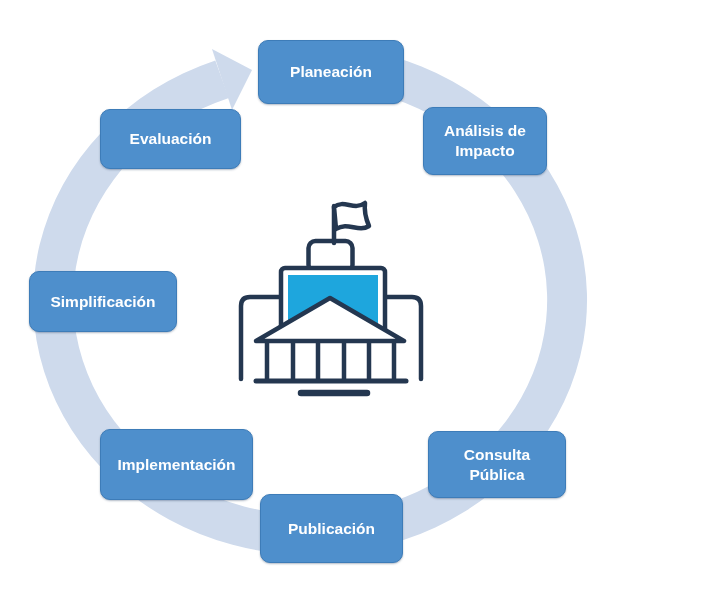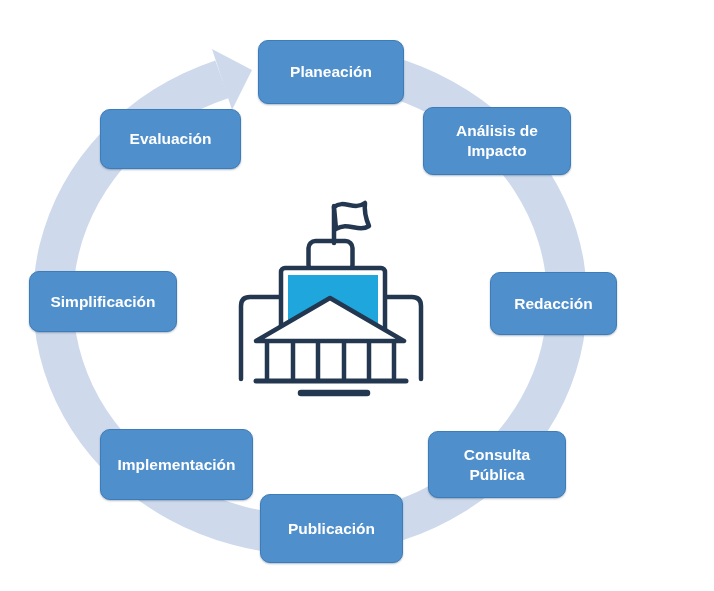--- a/index.html
+++ b/index.html
@@ -9,21 +9,21 @@
   }
   .ring-svg{position:absolute;left:0;top:0;}
   .stage{
     position:absolute;display:flex;align-items:center;justify-content:center;
     text-align:center;background:#4E8FCC;border:1.5px solid #3D7CB8;
     border-radius:10px;color:#ffffff;font-weight:bold;font-size:15.5px;
     line-height:1.28;box-sizing:border-box;padding:4px 6px;
     box-shadow:0 1px 2px rgba(32,56,91,0.35);
   }
   .stage-planeacion     {left:258px;top:40px; width:146px;height:64px;text-align:center;}
-  .stage-analisis       {left:423px;top:107px;width:148px;height:68px;}
+  .stage-analisis       {left:423px;top:107px;width:124px;height:68px;}
   .stage-redaccion      {left:490px;top:272px;width:127px;height:63px;}
   .stage-consulta       {left:428px;top:431px;width:138px;height:67px;padding:4px 14px;}
   .stage-publicacion    {left:260px;top:494px;width:143px;height:69px;}
   .stage-implementacion {left:100px;top:429px;width:153px;height:71px;}
   .stage-simplificacion {left:29px; top:271px;width:148px;height:61px;justify-content:center;}
   .stage-evaluacion     {left:100px;top:109px;width:141px;height:60px;}
 </style>
 </head>
 <body>
 
@@ -60,23 +60,20 @@
       <path fill="#ffffff" d="M334,207 C344,199 354,211 365,203 C364,211 366,219 369,226 C358,233 348,221 336,229 Z"></path>
     </g>
   </svg>
 
   <div class="stage stage-planeacion">
     <span>Planeación</span>
   </div>
   <div class="stage stage-analisis">
     <span>Análisis de Impacto</span>
   </div>
-  <div class="stage stage-redaccion">
-    <span>Redacción</span>
-  </div>
   <div class="stage stage-consulta">
     <span>Consulta Pública</span>
   </div>
   <div class="stage stage-publicacion">
     <span>Publicación</span>
   </div>
   <div class="stage stage-implementacion">
     <span>Implementación</span>
   </div>
   <div class="stage stage-simplificacion">

